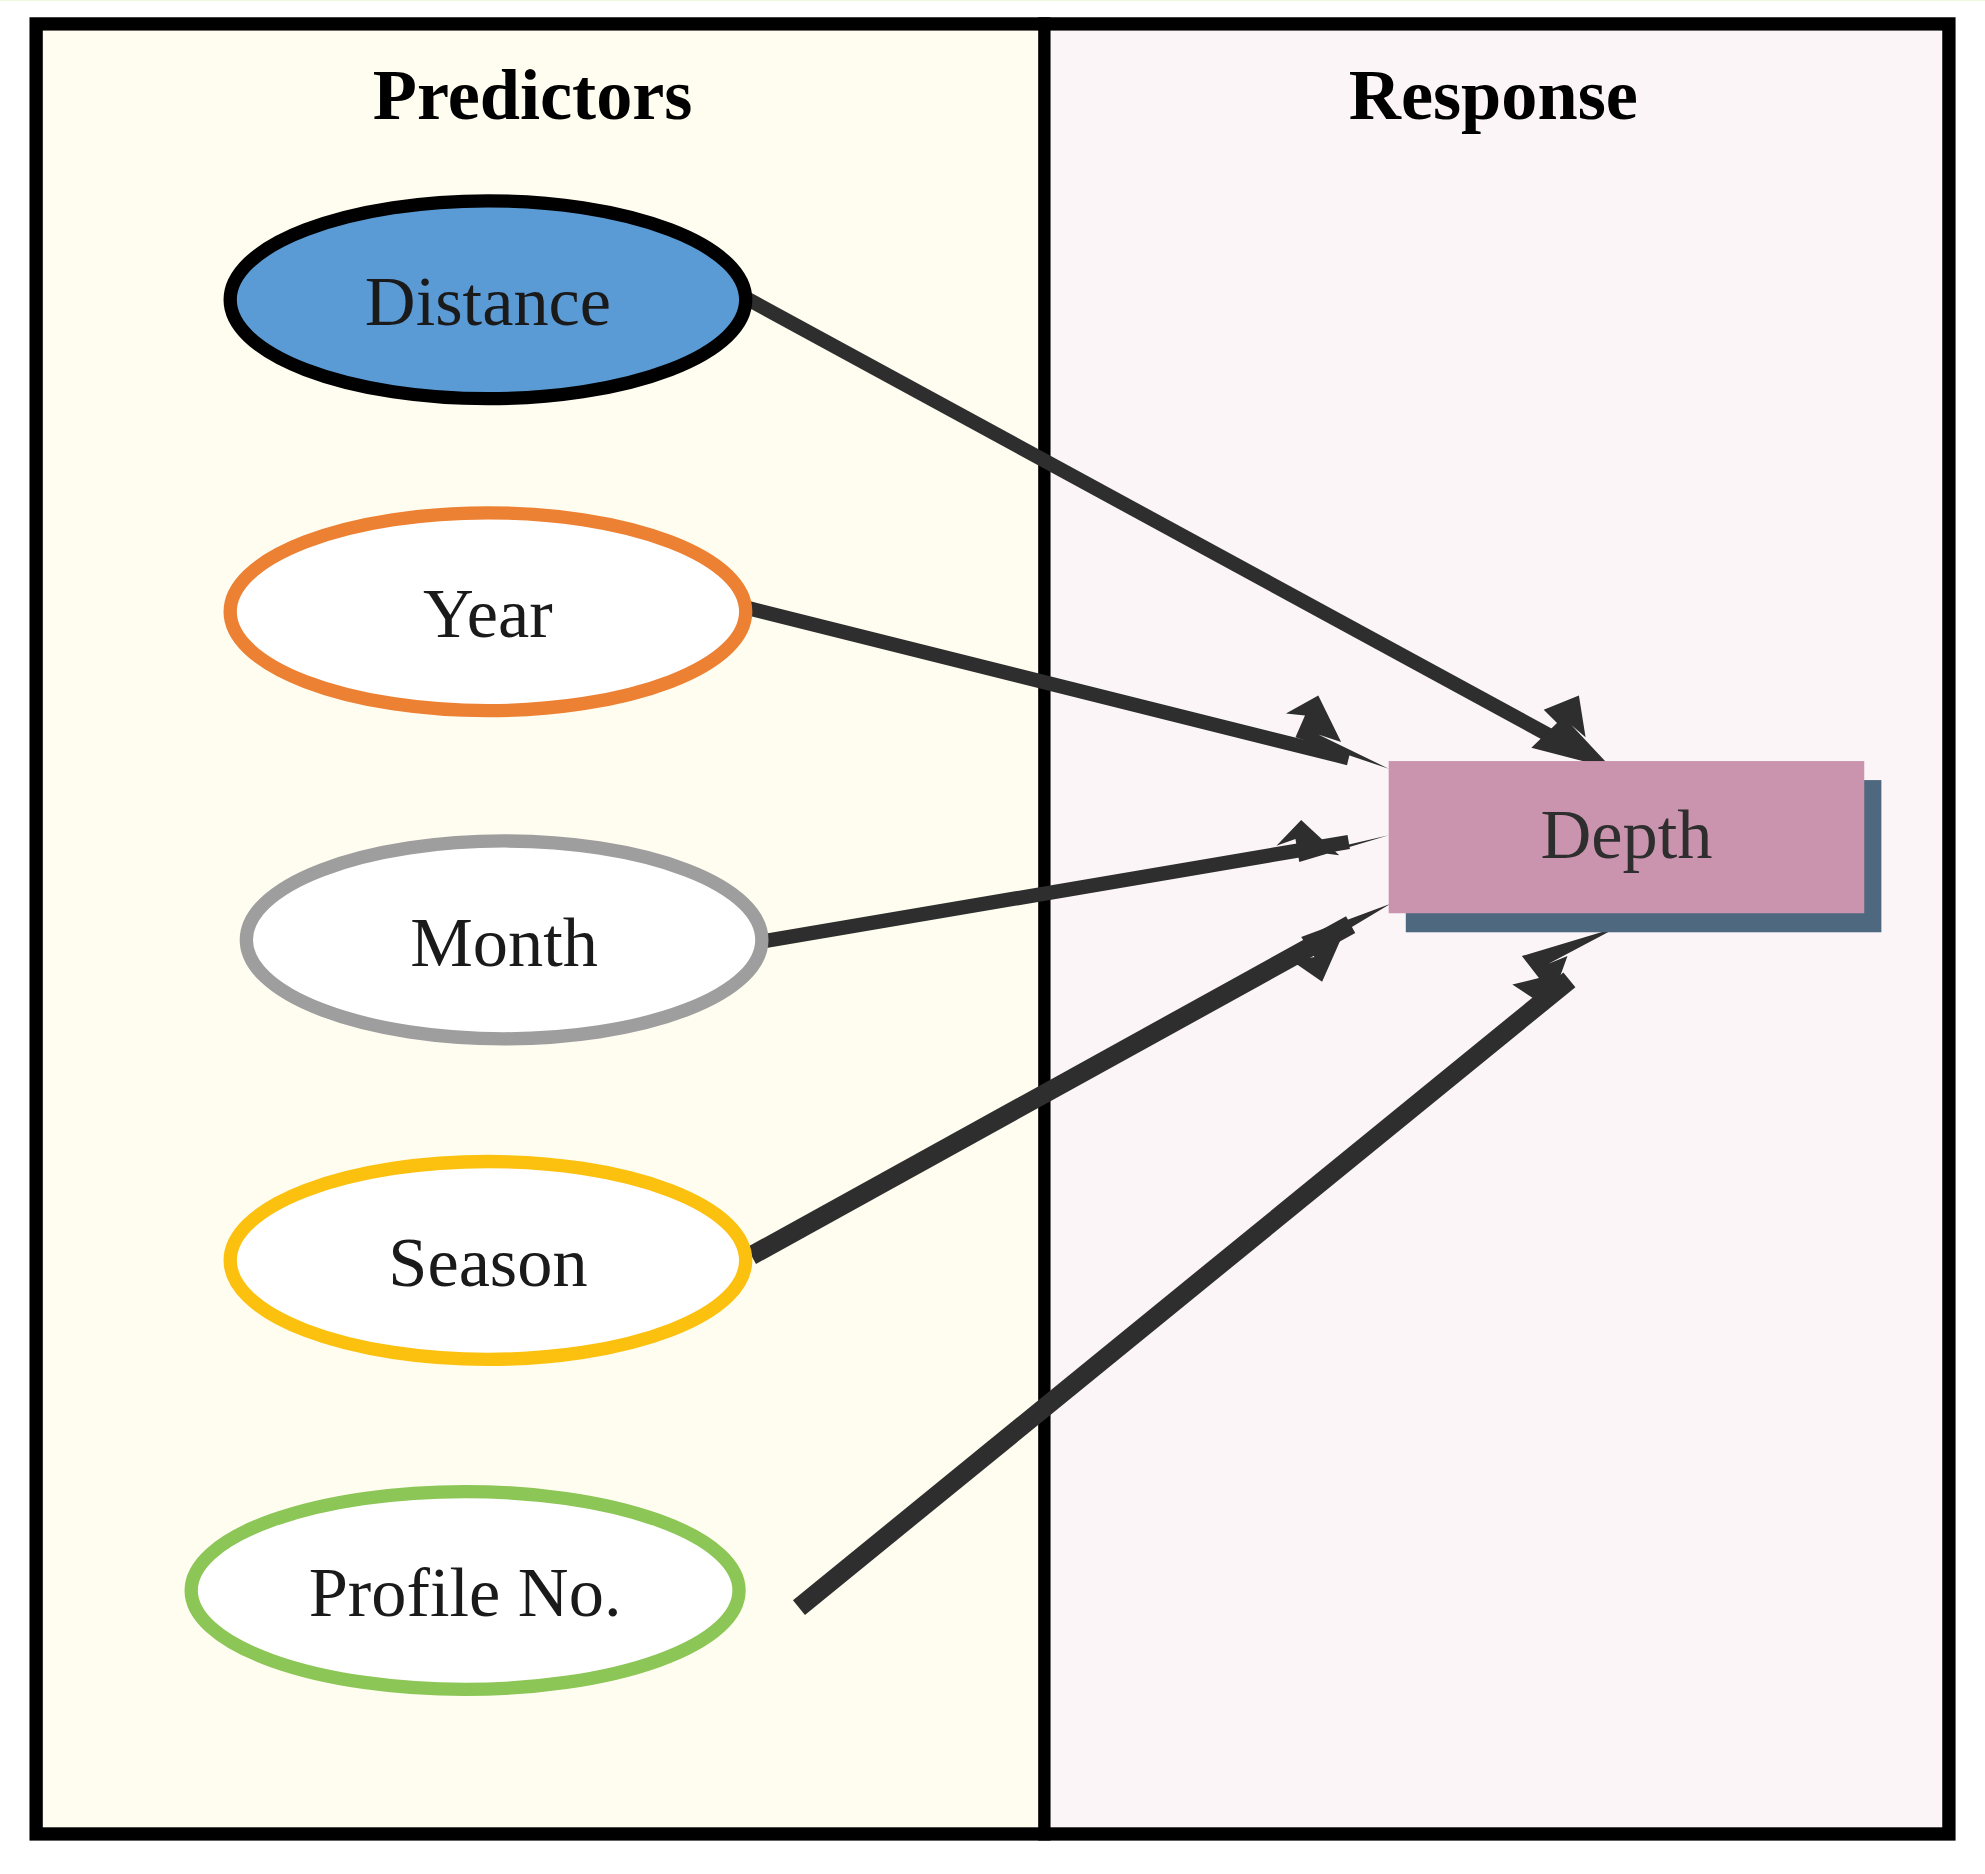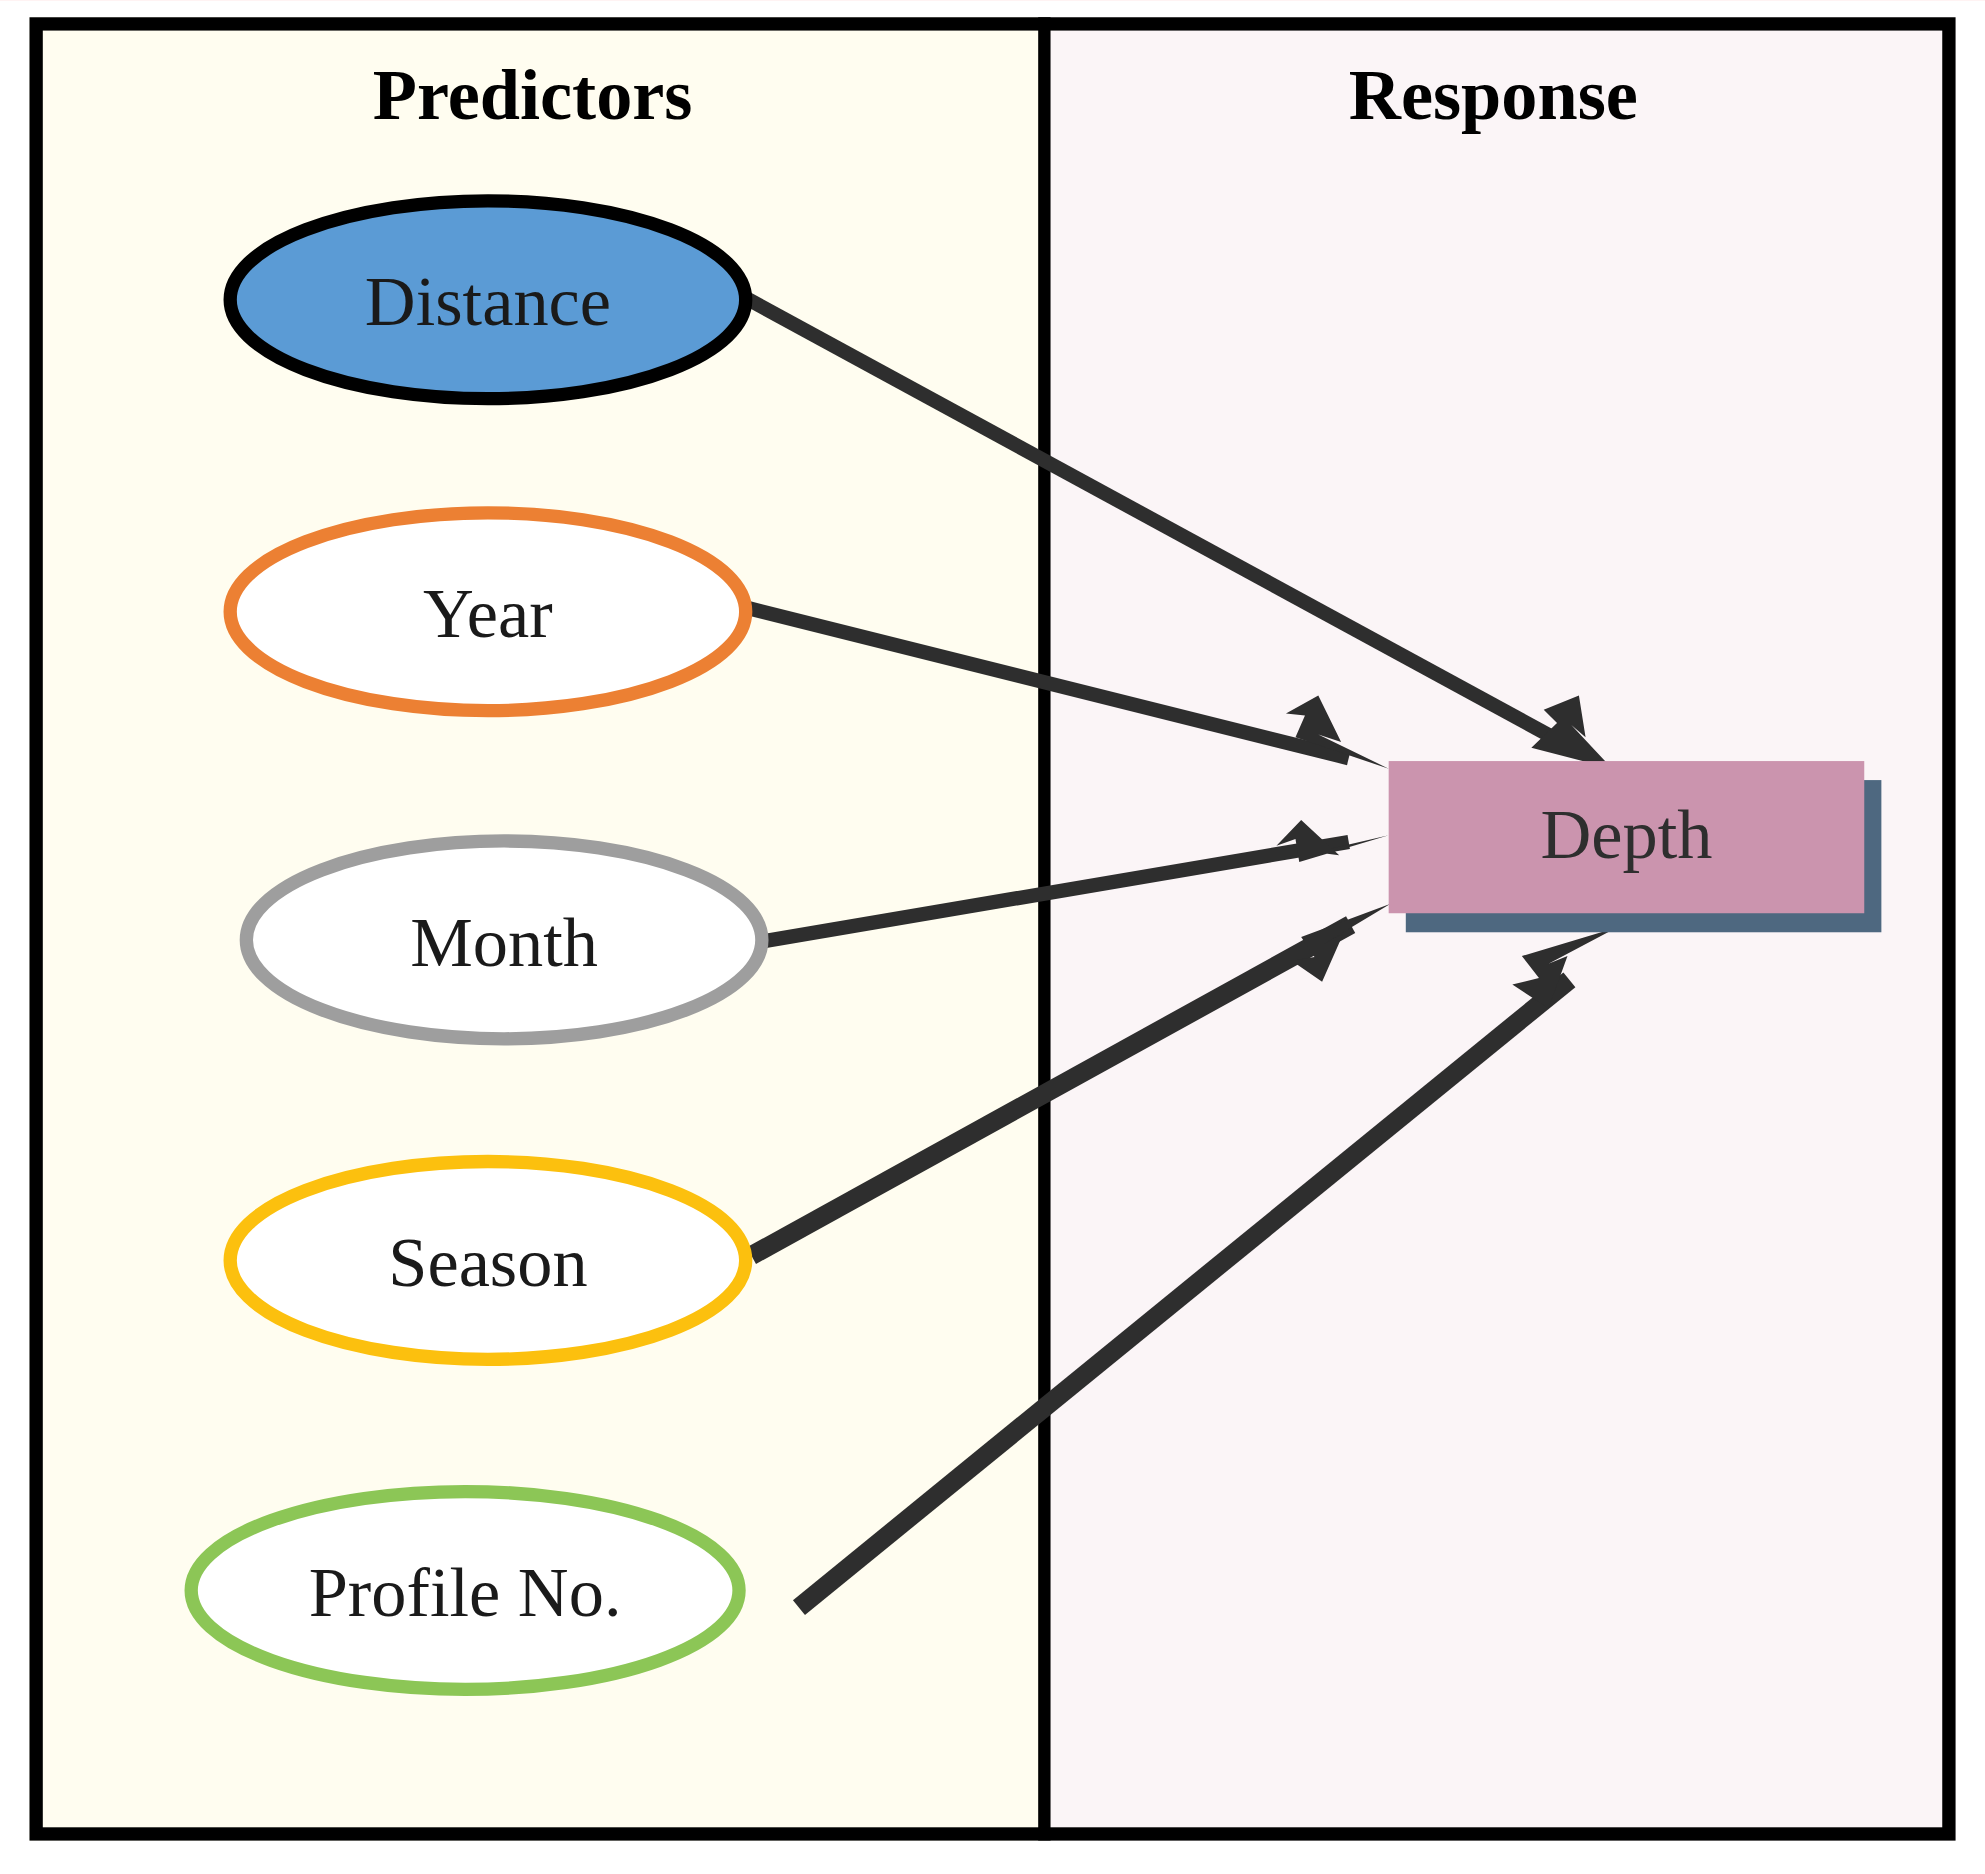--- a/index.html
+++ b/index.html
@@ -8,21 +8,21 @@
     padding: 0;
     background: #ffffff;
   }
   body {
     font-family: "Liberation Serif", "DejaVu Serif", serif;
   }
   #diagram-root {
     position: relative;
     width: 1986px;
     height: 1875px;
-    background: #fca5a5;
+    background: #84cc16;
     overflow: hidden;
   }
   svg#diagram-svg {
     display: block;
     width: 1986px;
     height: 1875px;
   }
   .panel-title {
     font-family: "Liberation Serif", "DejaVu Serif", serif;
     font-weight: bold;

